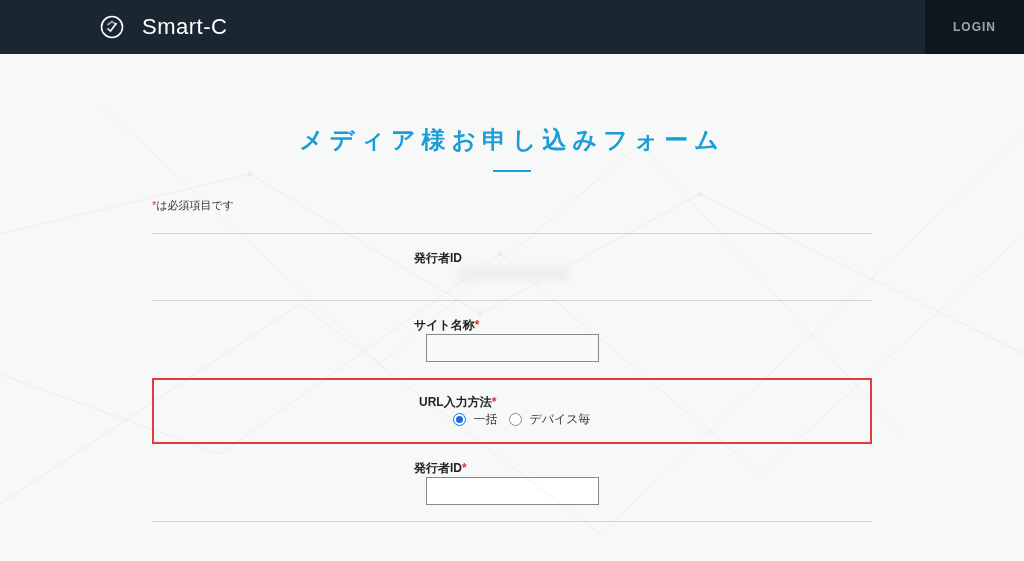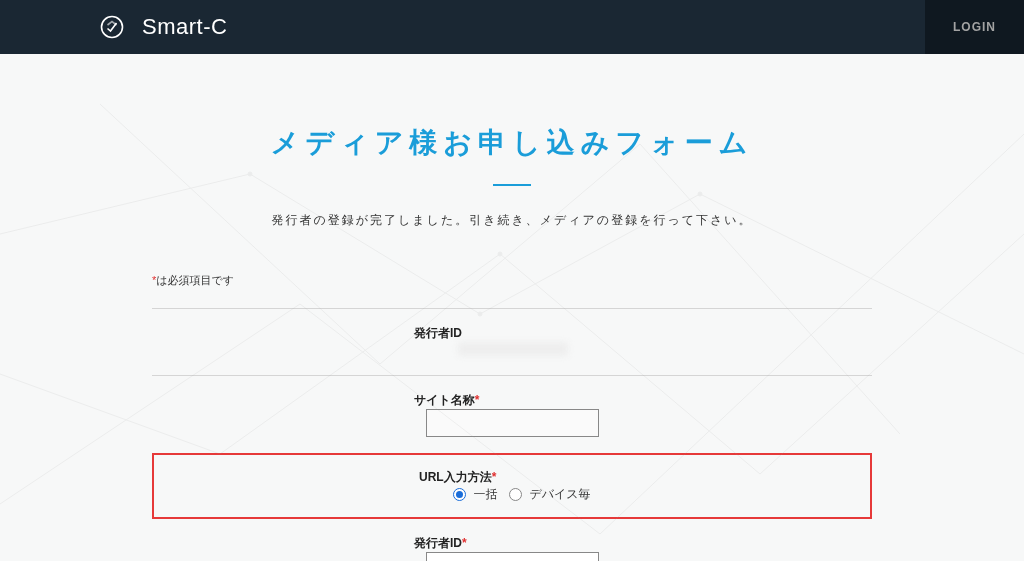--- a/index.html
+++ b/index.html
@@ -6,21 +6,21 @@
     body { font-family: "Hiragino Sans", "Meiryo", sans-serif; background: #f7f8f8; width: 1024px; height: 561px; overflow: hidden; position: relative; }
     
     .header { background: #1a2733; height: 54px; display: flex; align-items: center; justify-content: space-between; padding-left: 100px; }
     .logo { display: flex; align-items: center; gap: 18px; color: #fff; font-size: 22px; font-weight: 300; letter-spacing: 0.5px; }
     .logo-icon { width: 24px; height: 24px; }
     .login-btn { background: #0f1820; color: #a3a3a3; height: 54px; padding: 0 28px; display: flex; align-items: center; font-size: 12px; font-weight: 600; letter-spacing: 1px; cursor: pointer; }
     
     .content { padding: 70px 0 0; text-align: center; position: relative; }
     .bg-lines { position: absolute; top: 0; left: 0; right: 0; bottom: 0; opacity: 0.12; pointer-events: none; }
     
-    .title { color: #1a9dd9; font-size: 28px; font-weight: 600; letter-spacing: 6px; margin-bottom: 22px; }
+    .title { color: #1a9dd9; font-size: 24px; font-weight: 600; letter-spacing: 6px; margin-bottom: 14px; }
     .title-underline { width: 38px; height: 2px; background: #1a9dd9; margin: 0 auto 26px; }
     .subtitle { color: #333; font-size: 12px; letter-spacing: 2px; margin-bottom: 44px; }
     
     .form-wrap { width: 720px; margin: 0 auto; text-align: left; }
     .required-note { font-size: 11px; color: #333; margin-bottom: 20px; }
     .required-note .ast { color: #e03030; }
     
     .form-row { display: flex; align-items: center; padding: 16px 0; border-top: 1px solid #d5d5d5; flex-direction: column; }
     .form-row.highlighted { border: 2px solid #e63939; padding: 14px 6px 14px 16px; }
     .form-row.highlighted + .form-row { border-top: none; }
@@ -65,21 +65,20 @@
       <path d="M0 450 L300 250 L600 480 L1024 80"></path>
       <circle cx="250" cy="120" r="2" fill="#999"></circle>
       <circle cx="480" cy="260" r="2" fill="#999"></circle>
       <circle cx="700" cy="140" r="2" fill="#999"></circle>
       <circle cx="500" cy="200" r="2" fill="#999"></circle>
     </g>
   </svg>
 
   <h1 class="title">メディア様お申し込みフォーム</h1>
   <div class="title-underline"></div>
-  <p class="subtitle">発行者の登録が完了しました。引き続き、メディアの登録を行って下さい。</p>
 
   <div class="form-wrap">
     <p class="required-note">
       <span class="ast">*</span><span>は必須項目です</span>
     </p>
 
     <div class="form-row">
       <div class="form-label">発行者ID</div>
       <div class="form-field readonly">
         <span class="blurred"></span>

